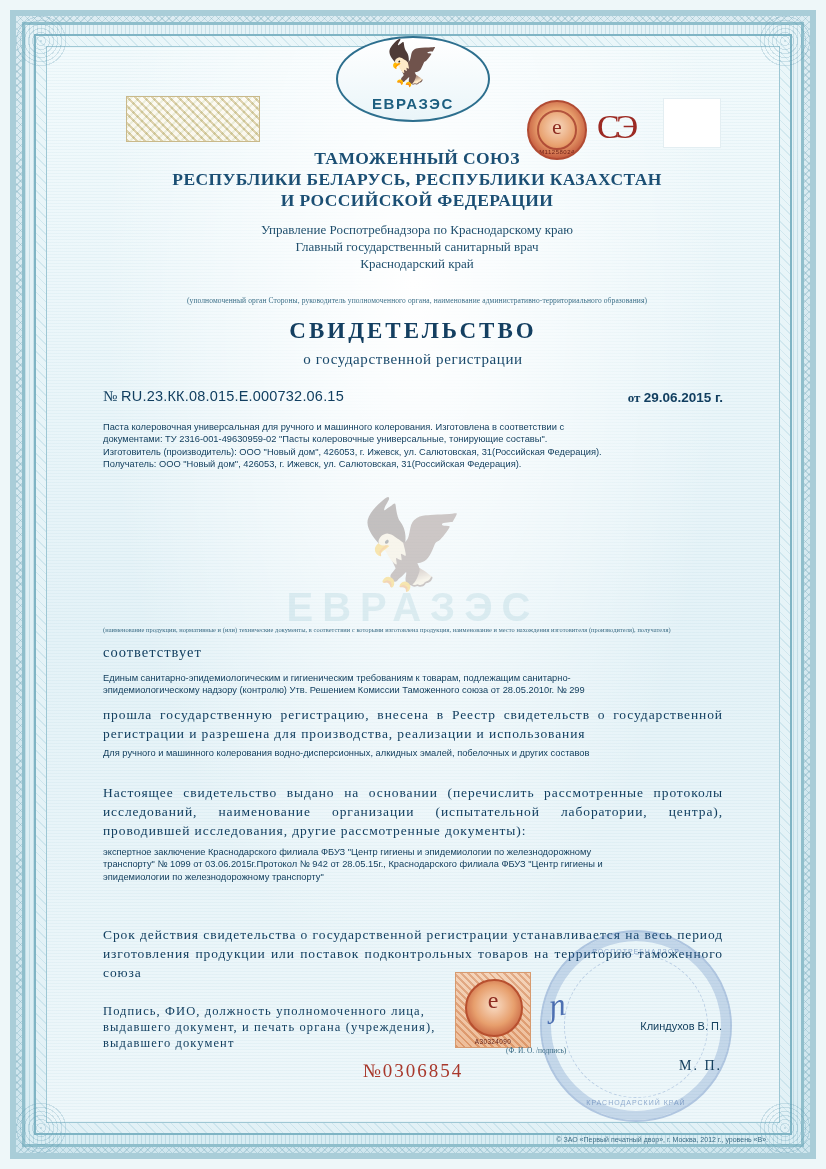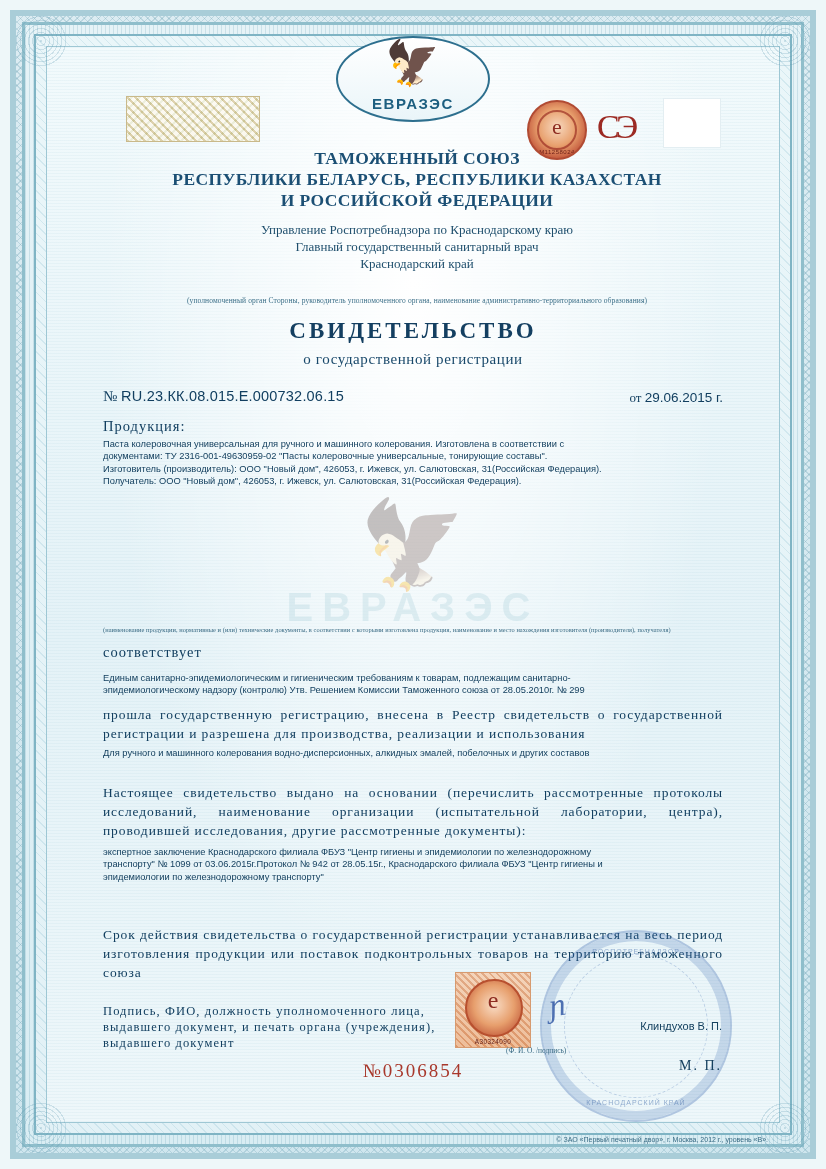--- a/index.html
+++ b/index.html
@@ -263,20 +263,21 @@
   .numline .nval {
     font-family: "Liberation Sans", sans-serif;
     font-size: 14.5px;
     letter-spacing: .2px;
   }
   .numline .right {
     position: absolute;
     right: 0;
     top: 2px;
     font-size: 13px;
+    font-weight: bold;
   }
   .numline .dval {
     font-family: "Liberation Sans", sans-serif;
     font-size: 13.5px;
   }
 
   .section {
     position: absolute;
     left: 103px;
     right: 103px;
@@ -493,21 +494,20 @@
   <div class="numline">
     <span class="nsign">№</span>
     <span class="nval">RU.23.КК.08.015.Е.000732.06.15</span>
     <span class="right">
       <span>от</span>
       <span class="dval">29.06.2015 г.</span>
     </span>
   </div>
 
   <div class="section" style="top:418px;">
-    <div class="label-bold">Продукция:</div>
     <div class="body-small" style="margin-top:3px;">
       <div>Паста колеровочная универсальная для ручного и машинного колерования. Изготовлена в соответствии с</div>
       <div>документами: ТУ 2316-001-49630959-02 "Пасты колеровочные универсальные, тонирующие составы".</div>
       <div>Изготовитель (производитель): ООО "Новый дом", 426053, г. Ижевск, ул. Салютовская, 31(Российская Федерация).</div>
       <div>Получатель: ООО "Новый дом", 426053, г. Ижевск, ул. Салютовская, 31(Российская Федерация).</div>
     </div>
   </div>
 
   <div class="section caption-tiny" style="top:626px;">(наименование продукции, нормативные и (или) технические документы, в соответствии с которыми изготовлена продукция, наименование и место нахождения изготовителя (производителя), получателя)</div>
 

